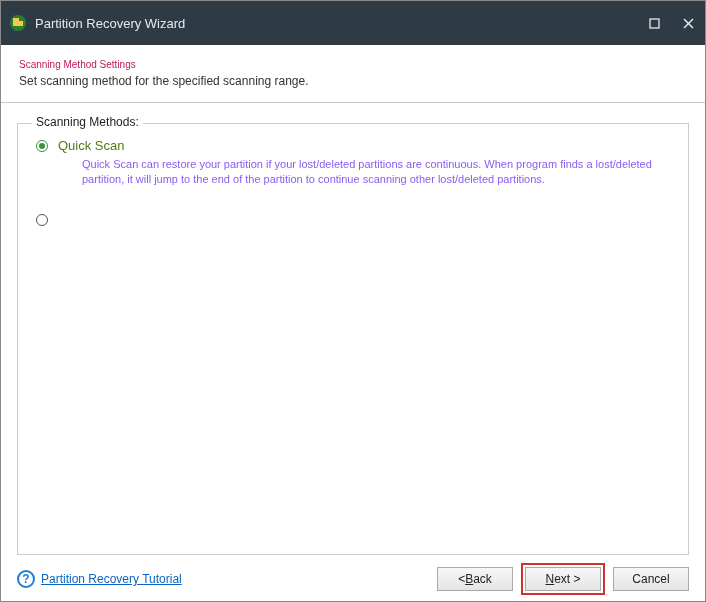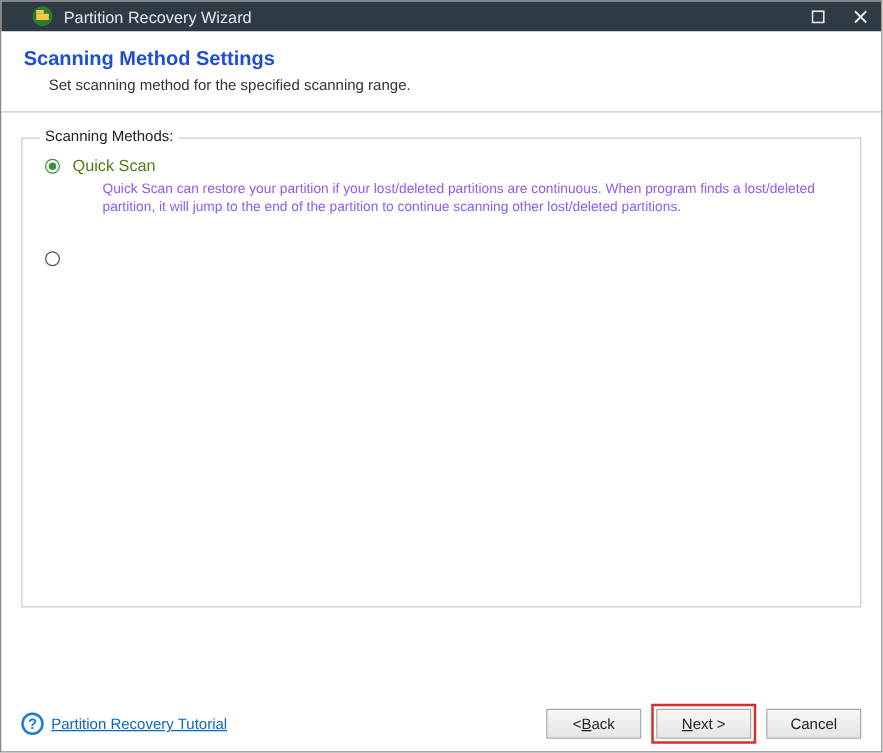--- a/index.html
+++ b/index.html
@@ -9,55 +9,55 @@
     width: 706px;
     height: 602px;
     font-family: "Segoe UI", Tahoma, sans-serif;
     font-size: 12px;
     background: #fff;
     border: 1px solid #888;
     position: relative;
     overflow: hidden;
   }
   .titlebar {
-    height: 24px;
+    height: 44px;
     background: #2e3b45;
     display: flex;
     align-items: center;
     color: #e6e9eb;
-    padding-left: 24px;
+    padding-left: 8px;
     justify-content: space-between;
   }
   .titlebar-left { display: flex; align-items: center; gap: 8px; }
   .app-icon {
     width: 18px; height: 18px;
     display: inline-flex; align-items: center; justify-content: center;
   }
   .title-text { font-size: 13px; }
   .title-controls { display: flex; }
   .title-btn {
     width: 34px; height: 30px;
     display: flex; align-items: center; justify-content: center;
     color: #e6e9eb; font-size: 13px;
   }
   .title-btn svg { stroke: #e6e9eb; }
   .header-area {
     padding: 14px 14px 14px 18px;
     border-bottom: 1px solid #c9c9c9;
   }
-  .header-title { font-weight: 700; font-size: 16px; color: #1d4ed8; }
-  .header-sub { margin-top: 4px; margin-left: 20px; font-size: 12px; color: #333; }
+  .header-title { font-weight: 400; font-size: 10px; color: #be185d; }
+  .header-sub { margin-top: 4px; font-size: 12px; color: #333; }
   .body-area {
     padding: 20px 16px 0 16px;
   }
   .fieldset {
     position: relative;
     border: 1px solid #ccc;
     padding: 14px 20px 20px 18px;
-    height: 376px;
+    height: 432px;
   }
   .legend {
     position: absolute;
     top: -9px;
     left: 14px;
     background: #fff;
     padding: 0 4px;
     font-size: 12px;
     color: #222;
   }

